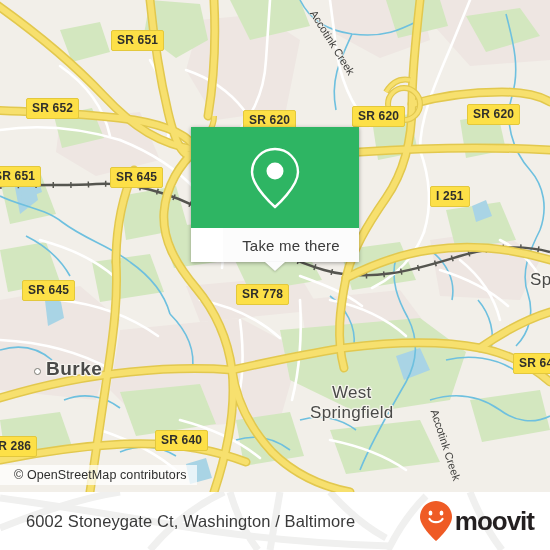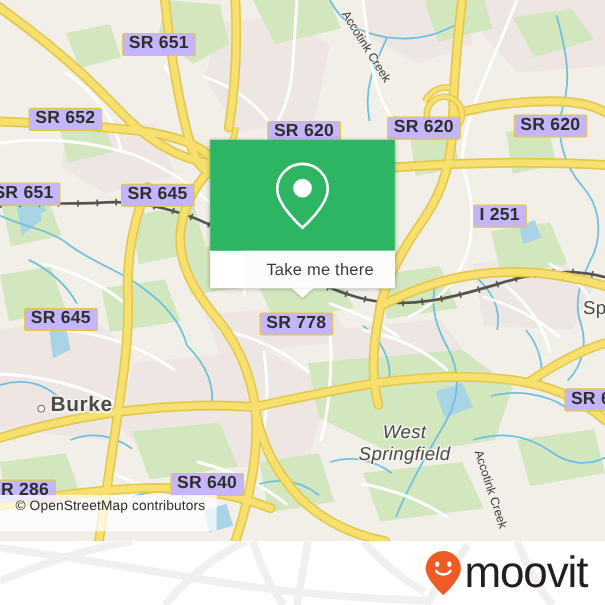--- a/index.html
+++ b/index.html
@@ -15,45 +15,45 @@
       white-space:nowrap;pointer-events:none;}
   .place-burke{font-size:19px;letter-spacing:.5px;font-weight:bold;}
   .place-ws{font-size:17px;line-height:20px;text-align:center;letter-spacing:.3px;}
   .place-sp{font-size:17px;letter-spacing:.3px;}
   .place-dot{position:absolute;width:5px;height:5px;border-radius:50%;border:1.5px solid #7b7b74;background:#fff;}
 
   .creek-label{position:absolute;font-size:11px;color:#3c3c3a;white-space:nowrap;
       text-shadow:1px 0 1px #f2efe9,-1px 0 1px #f2efe9,0 1px 1px #f2efe9,0 -1px 1px #f2efe9;}
 
   
-  .shield{position:absolute;background:#c4b5fd;border:1.5px solid #e3c83c;border-radius:2px;
-     color:#2f2f2c;font-size:16px;font-weight:bold;line-height:14px;padding:2px 5px 3px 5px;
+  .shield{position:absolute;background:#fde047;border:1.5px solid #e3c83c;border-radius:2px;
+     color:#2f2f2c;font-size:12px;font-weight:bold;line-height:14px;padding:2px 5px 3px 5px;
      white-space:nowrap;letter-spacing:.2px;box-sizing:border-box;}
 
   
   #card{position:absolute;left:191px;top:127px;width:168px;height:135px;
       box-shadow:0 1px 4px rgba(0,0,0,.35);background:#fff;}
   #card-head{height:101px;background:#2eb563;display:flex;align-items:center;justify-content:center;}
   #card-foot{height:34px;background:#fcfcfc;display:flex;align-items:center;justify-content:center;margin-left:32px;}
   #card-foot span{font-size:15px;color:#3b3b3b;letter-spacing:.2px;}
   #card-tail{position:absolute;left:50%;top:262px;margin-left:-10px;width:0;height:0;
      border-left:10px solid transparent;border-right:10px solid transparent;border-top:9px solid #fcfcfc;
      filter:drop-shadow(0 1px 1px rgba(0,0,0,.22));}
 
   
-  #attrib{position:absolute;left:0;top:450px;padding:3px 10px 16px 14px;
+  #attrib{position:absolute;left:0;top:465px;padding:3px 10px 3px 14px;
      background:rgba(255,255,255,.72);font-size:12.5px;color:#2e2e2e;letter-spacing:.1px;}
 
   
   #footer{position:absolute;left:0;top:492px;width:550px;height:58px;background:#ffffff;overflow:hidden;}
   #footer-lines{position:absolute;left:0;top:0;}
   #addr{position:absolute;left:26px;top:50%;transform:translateY(-50%);font-size:16.5px;color:#3a3a3a;
      white-space:nowrap;letter-spacing:.1px;}
   #logo{position:absolute;right:16px;top:50%;transform:translateY(-50%);display:flex;align-items:center;gap:2px;}
-  #logo-text{font-size:40px;font-weight:normal;color:#231f20;letter-spacing:-1px;line-height:30px;}
+  #logo-text{font-size:26px;font-weight:bold;color:#231f20;letter-spacing:-1px;line-height:30px;}
 </style>
 </head>
 <body>
 
 <div id="root">
 
   <div id="map">
     <svg id="mapsvg" width="550" height="492" viewBox="0 0 550 492">
       <rect x="0" y="0" width="550" height="492" fill="#f2efe9"></rect>
 
@@ -205,21 +205,21 @@
       <g fill="none" stroke="#f7e06e" stroke-width="3.6">
         <circle cx="404" cy="104" r="16"></circle>
         <path d="M386,92 C392,82 400,78 410,80"></path>
         <path d="M196,150 C206,138 214,128 214,116"></path>
       </g>
     </svg>
 
     <div class="place-dot" style="left:34px;top:368px;"></div>
     <div class="place-label place-burke" style="left:46px;top:358px;">Burke</div>
 
-    <div class="place-label place-ws" style="left:326px;top:383px;font-style:italic;">
+    <div class="place-label place-ws" style="left:310px;top:383px;">
       <div>West</div>
       <div>Springfield</div>
     </div>
 
     <div class="place-label place-sp" style="left:530px;top:270px;">Springfield</div>
 
     <div class="creek-label" style="left:318px;top:8px;transform:rotate(58deg);transform-origin:left top;">Accotink Creek</div>
     <div class="creek-label" style="left:440px;top:408px;transform:rotate(72deg);transform-origin:left top;">Accotink Creek</div>
 
     <div class="shield" style="left:111px;top:30px;">SR 651</div>
@@ -258,20 +258,21 @@
         <path d="M0,36 C40,20 80,6 120,0"></path>
         <path d="M150,58 C170,34 194,14 224,0"></path>
         <path d="M230,0 C236,20 244,40 258,58"></path>
         <path d="M330,0 C346,18 364,34 386,46"></path>
         <path d="M388,58 C398,38 410,20 426,4"></path>
         <path d="M470,0 C478,20 488,40 502,58"></path>
         <path d="M0,6 C60,14 120,24 180,34 C250,46 320,52 390,54"></path>
         <path d="M270,58 L280,0"></path>
       </g>
     </svg>
+    <div id="addr">6002 Stoneygate Ct, Washington / Baltimore</div>
     <div id="logo">
       <svg width="34" height="42" viewBox="0 0 34 42">
         <path d="M17 1 C8.2 1 1 8.2 1 17 C1 27 17 41 17 41 C17 41 33 27 33 17 C33 8.2 25.8 1 17 1 Z" fill="#ef5b25"></path>
         <ellipse cx="11.5" cy="13" rx="1.9" ry="2.5" fill="#ffffff"></ellipse>
         <ellipse cx="22.5" cy="13" rx="1.9" ry="2.5" fill="#ffffff"></ellipse>
         <path d="M10.5 19 C13 23.2 21 23.2 23.5 19" fill="none" stroke="#ffffff" stroke-width="2.3" stroke-linecap="round"></path>
       </svg>
       <div id="logo-text">moovit</div>
     </div>
   </div>

